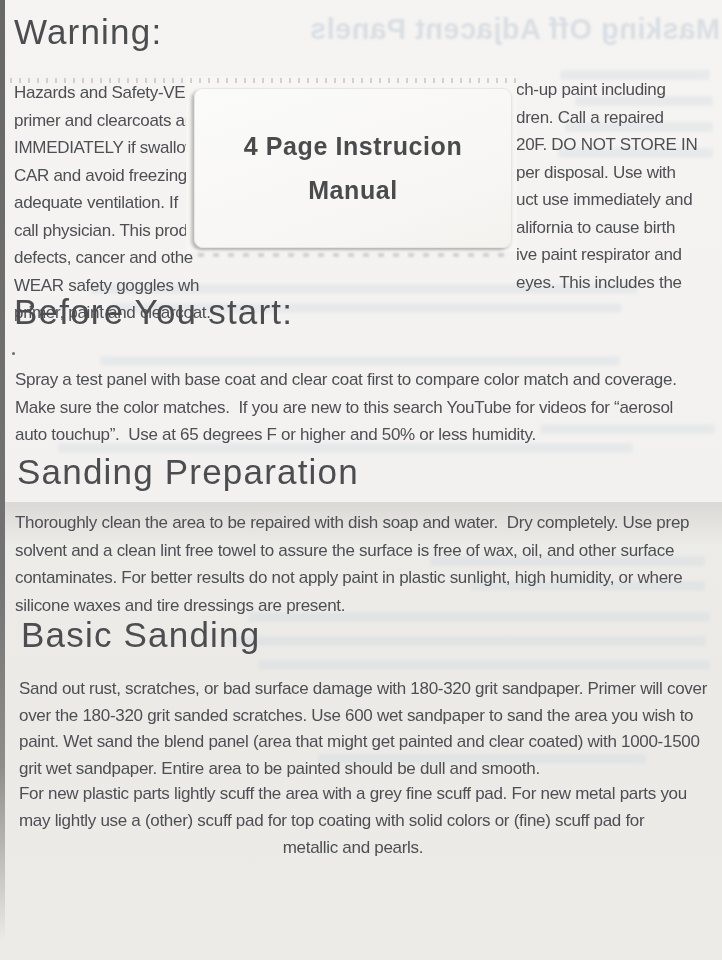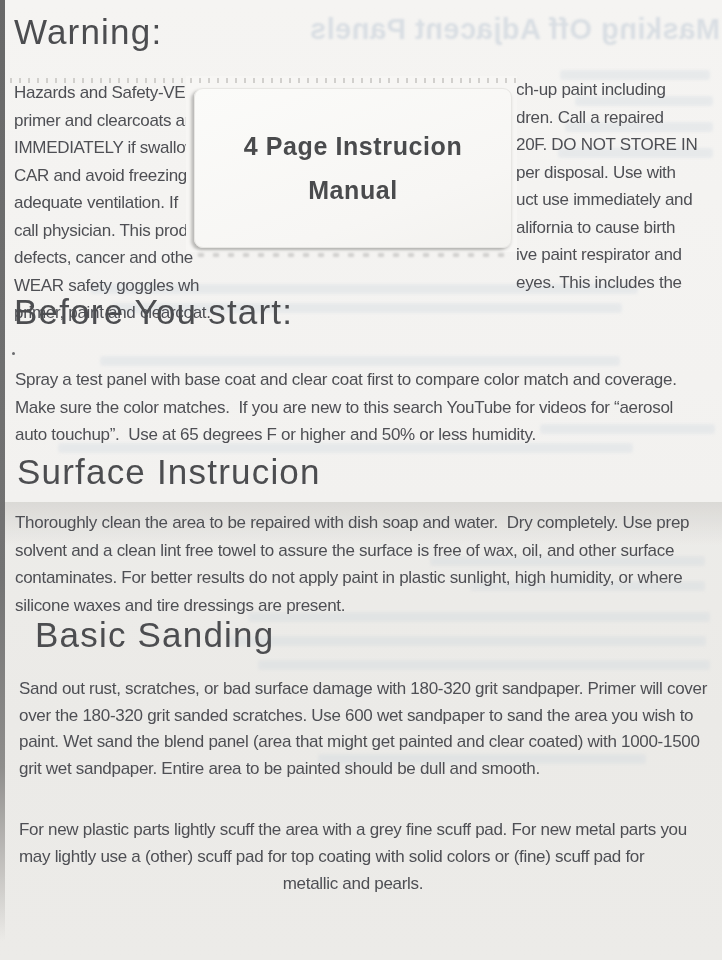--- a/index.html
+++ b/index.html
@@ -105,35 +105,35 @@
   <div class="smudge"></div>
 
   <div class="h" style="left:14px;top:292px;">Before You start:</div>
   <div class="dot"></div>
   <div class="col" style="left:15px;top:370px;">
     <div class="ln">Spray a test panel with base coat and clear coat first to compare color match and coverage.</div>
     <div class="ln">Make sure the color matches.  If you are new to this search YouTube for videos for “aerosol</div>
     <div class="ln">auto touchup”.  Use at 65 degrees F or higher and 50% or less humidity.</div>
   </div>
 
-  <div class="h" style="left:17px;top:452px;">Surface Instrucion</div>
+  <div class="h" style="left:17px;top:452px;">Sanding Preparation</div>
   <div class="col" style="left:15px;top:513px;">
     <div class="ln"><span>Thoroughly clean the area to be repaired with dish soap and water.  </span><span class="it">Dry completely. Use prep</span></div>
     <div class="ln">solvent and a clean lint free towel to assure the surface is free of wax, oil, and other surface</div>
     <div class="ln">contaminates. For better results do not apply paint in plastic sunlight, high humidity, or where</div>
     <div class="ln">silicone waxes and tire dressings are present.</div>
   </div>
 
-  <div class="h" style="left:21px;top:615px;margin-left:14px;">Basic Sanding</div>
+  <div class="h" style="left:21px;top:615px;">Basic Sanding</div>
   <div class="col" style="left:19px;top:676px;line-height:26.5px;">
     <div class="ln" style="height:26.5px;">Sand out rust, scratches, or bad surface damage with 180-320 grit sandpaper. Primer will cover</div>
     <div class="ln" style="height:26.5px;">over the 180-320 grit sanded scratches. Use 600 wet sandpaper to sand the area you wish to</div>
     <div class="ln" style="height:26.5px;">paint. Wet sand the blend panel (area that might get painted and clear coated) with 1000-1500</div>
     <div class="ln" style="height:26.5px;">grit wet sandpaper. Entire area to be painted should be dull and smooth.</div>
   </div>
-  <div class="col" style="left:19px;top:780px;line-height:27px;margin-top:36px;">
+  <div class="col" style="left:19px;top:780px;line-height:27px;">
     <div class="ln" style="height:27px;">For new plastic parts lightly scuff the area with a grey fine scuff pad. For new metal parts you</div>
     <div class="ln" style="height:27px;">may lightly use a (other) scuff pad for top coating with solid colors or (fine) scuff pad for</div>
     <div class="ln" style="height:27px;text-align:center;">metallic and pearls.</div>
   </div>
 
   <div class="edge-left"></div>
 </div>
 
 </body></html>

